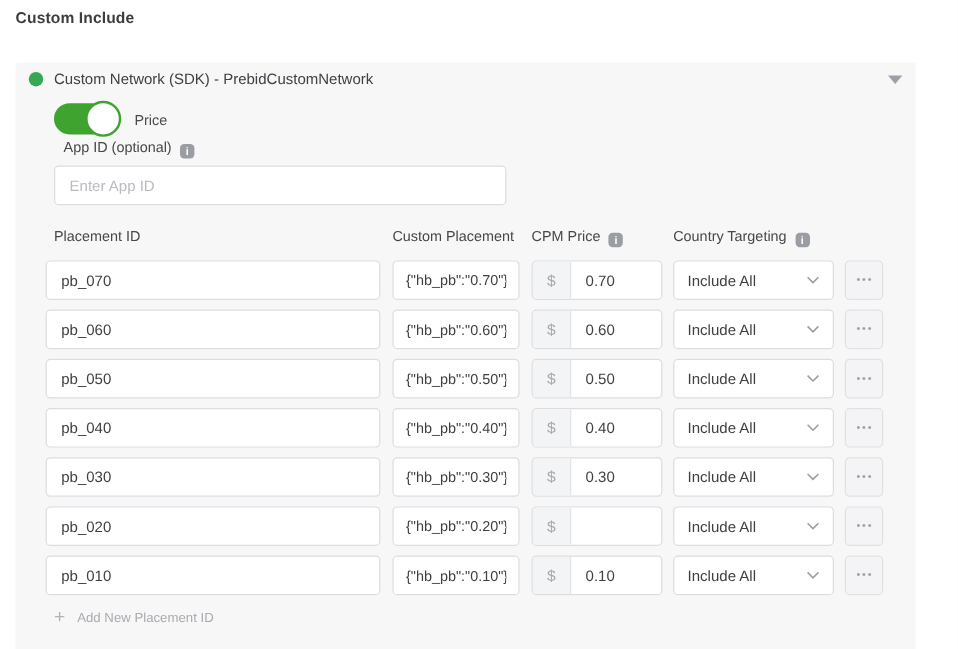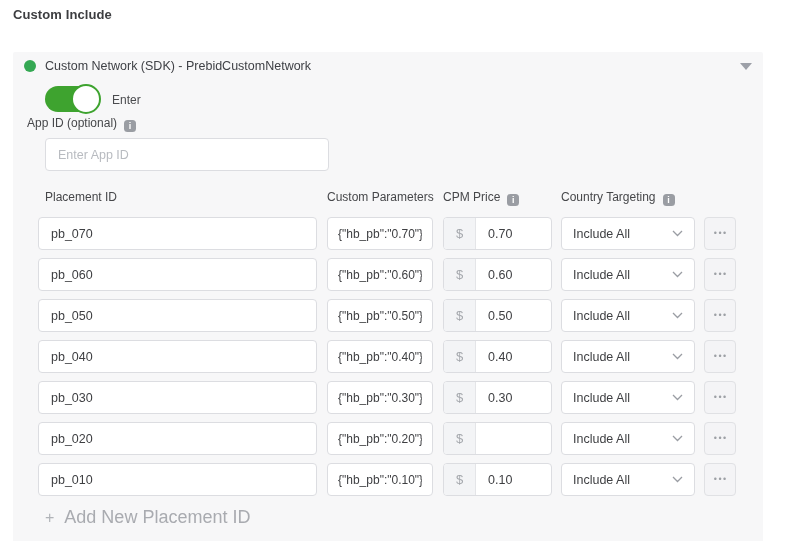--- a/index.html
+++ b/index.html
@@ -34,21 +34,21 @@
     background:#9a9da3; border-radius:3.5px; color:#ffffff; font-size:9px;
     font-weight:bold; line-height:12px; text-align:center; vertical-align:-2px;
     font-style:normal; }
 
   
   input { font-family:"Liberation Sans", sans-serif; outline:none; }
   .text-input { height:33px; background:#ffffff; border:1px solid #dcdde1;
     border-radius:4px; font-size:12.5px; color:#3e3f42; padding:0 12px; }
   .text-input::placeholder { color:#b8bbc0; }
 
-  .appid-input { position:absolute; left:32px; top:86px; width:284px; }
+  .appid-input { position:absolute; left:32px; top:86px; width:377px; }
 
   
   .col-head { position:absolute; top:138px; font-size:12px; color:#46474a; white-space:nowrap; }
   .row { position:absolute; left:0; width:750px; height:33px; }
   .cell { position:absolute; top:0; height:33px; }
   .c-placement { left:25px;  width:279px; }
   .c-params    { left:314px; width:106px; padding:0 10px; font-size:12px; }
   .c-cpm { left:430px; width:109px; display:flex; background:#ffffff;
     border:1px solid #dcdde1; border-radius:4px; overflow:hidden; }
   .c-cpm .cur { width:32px; flex:0 0 32px; background:#f3f4f6;
@@ -66,45 +66,45 @@
   .c-dots span { color:#9da0a5; font-size:9px; letter-spacing:1.5px;
     line-height:9px; padding-left:1.5px; }
 
   .chev { flex:0 0 auto; }
 
   
   .add-row { position:absolute; left:32px; top:455px; display:flex;
     align-items:center; cursor:pointer; color:#a9abb0; }
   .add-row .plus { font-size:16px; font-weight:400; color:#b0b3b8;
     margin-right:10px; line-height:16px; }
-  .add-row .lbl { font-size:18px; }
+  .add-row .lbl { font-size:11px; }
 </style>
 </head>
 <body>
 
 <div class="page-title">Custom Include</div>
 
 <div class="card">
 
   <span class="status-dot"></span>
   <div class="network-title">Custom Network (SDK) - PrebidCustomNetwork</div>
   <div class="collapse-tri"></div>
 
   <div class="toggle">
     <span class="knob"></span>
   </div>
-  <div class="status-label">Enter</div>
-
-  <div class="field-label" style="left:14px; top:64px;">
+  <div class="status-label">Price</div>
+
+  <div class="field-label" style="left:40px; top:64px;">
     <span>App ID (optional)</span><i class="info-icon">i</i>
   </div>
   <input class="text-input appid-input" type="text" placeholder="Enter App ID" style="">
 
   <div class="col-head" style="left:32px;">Placement ID</div>
-  <div class="col-head" style="left:314px;">Custom Parameters</div>
+  <div class="col-head" style="left:314px;">Custom Placement</div>
   <div class="col-head" style="left:430px;">
     <span>CPM Price</span><i class="info-icon">i</i>
   </div>
   <div class="col-head" style="left:548px;">
     <span>Country Targeting</span><i class="info-icon">i</i>
   </div>
 
   <div class="row" style="top:165px;">
     <input class="cell text-input c-placement" value="pb_070" style="">
     <input class="cell text-input c-params" value="{&quot;hb_pb&quot;:&quot;0.70&quot;}" style="">

